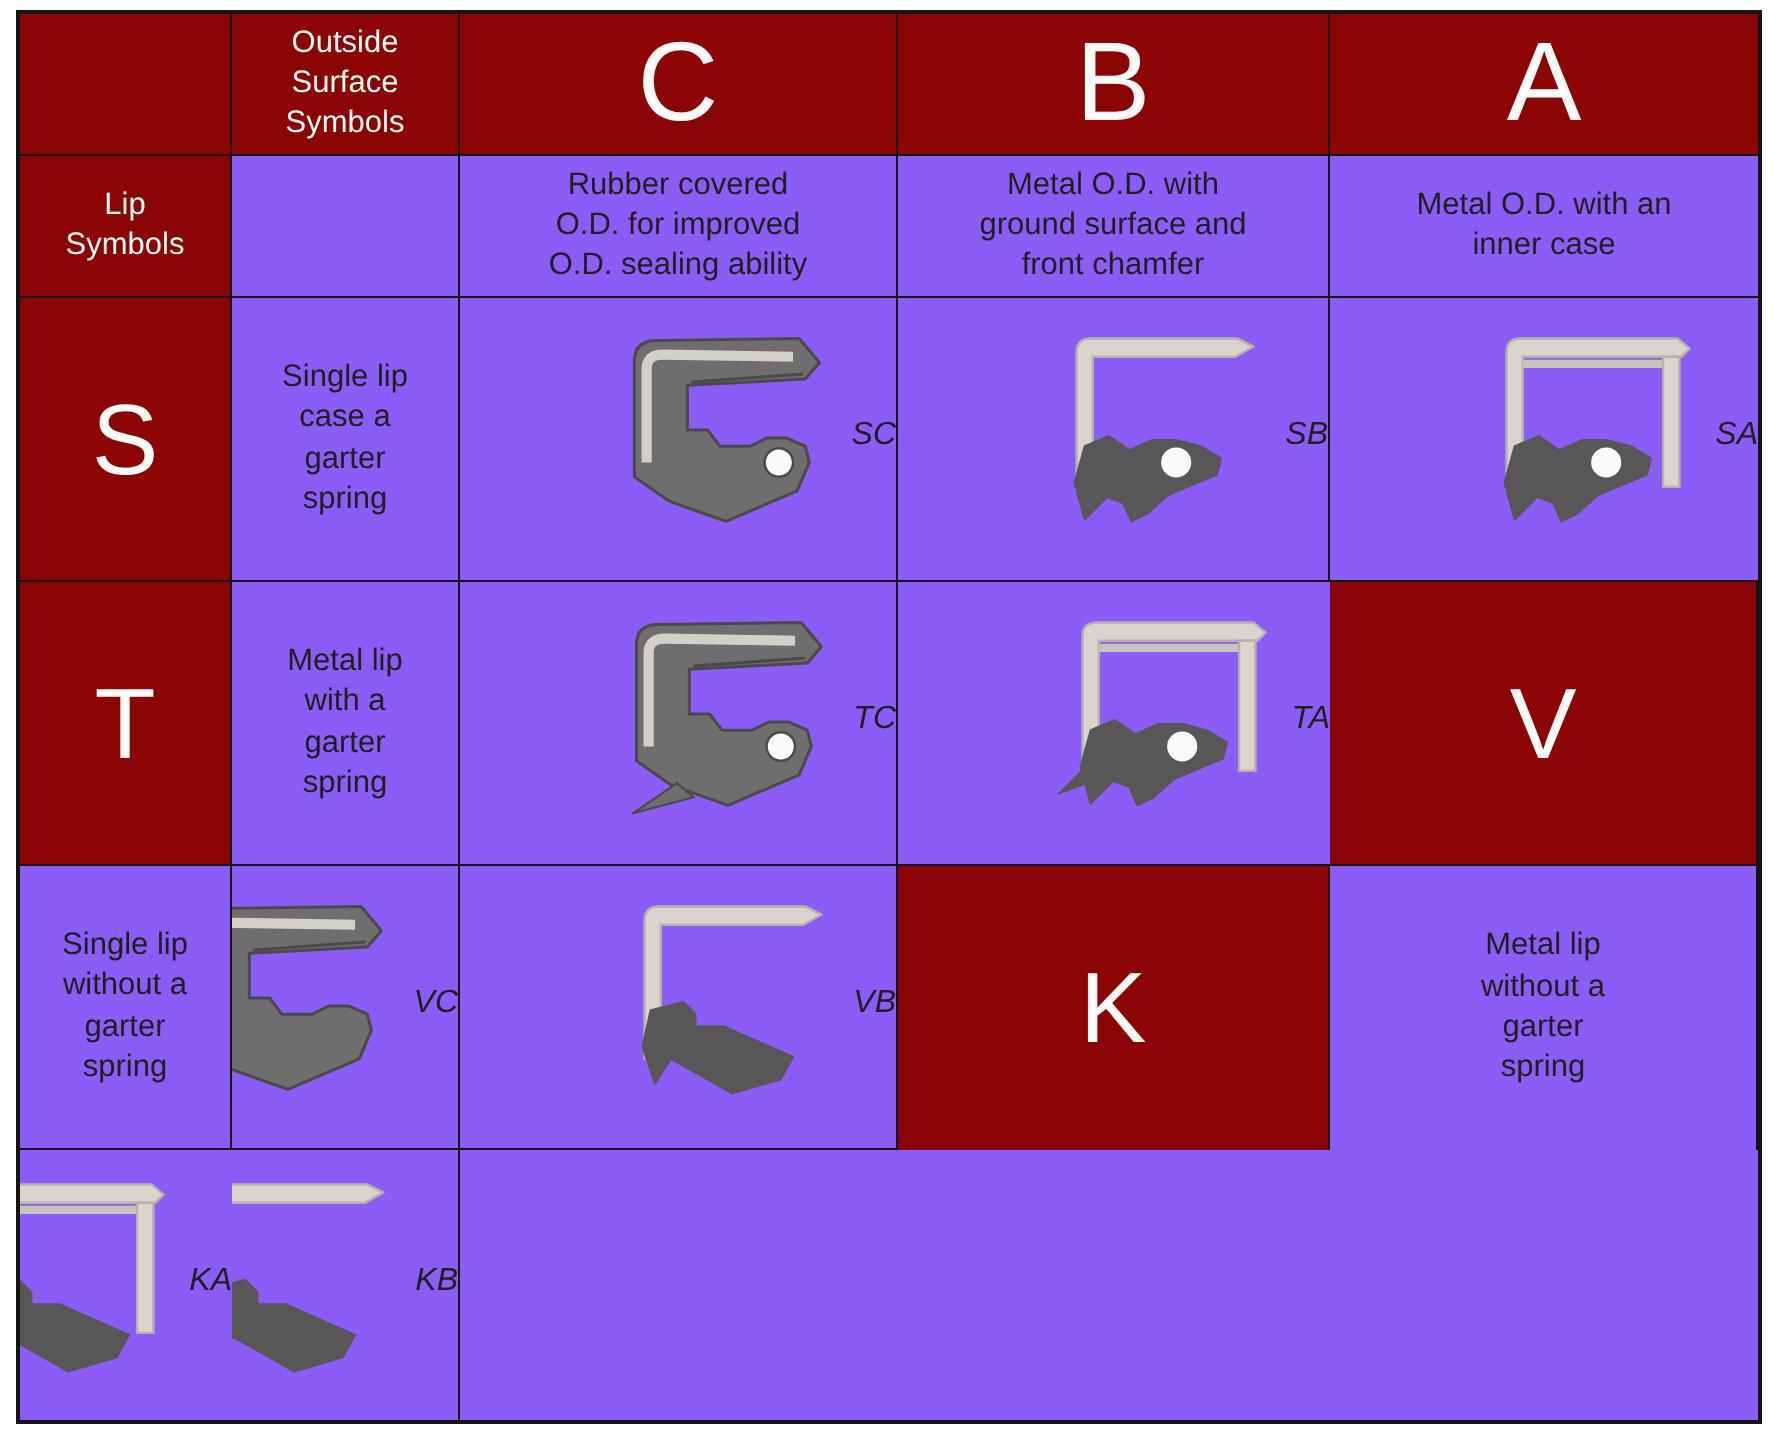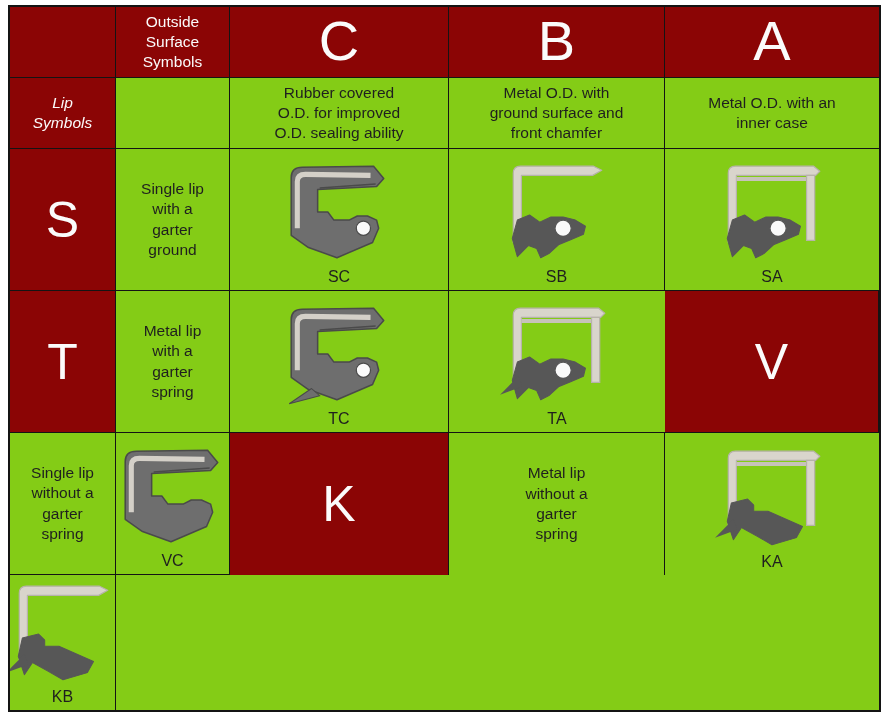--- a/index.html
+++ b/index.html
@@ -3,41 +3,41 @@
 <meta charset="utf-8">
 <style>
   html,body{margin:0;padding:0;background:#ffffff;width:888px;height:715px;overflow:hidden;
     font-family:"Liberation Sans", sans-serif;}
   .tbl{
     position:absolute;left:8px;top:5px;
     display:grid;
     grid-template-columns:106px 114px 219px 216px 214px;
     grid-template-rows:71px 71px 142px 142px 142px 135px;
     border:2px solid var(--line,#141414);
-    background:#84cc16;
+    background:#8b5cf6;
   }
   .cell{
     border-right:1.5px solid var(--line,#141414);
     border-bottom:1.5px solid var(--line,#141414);
     display:flex;align-items:center;justify-content:center;
     text-align:center;box-sizing:border-box;overflow:hidden;
   }
   .c-last{border-right:none;}
   .r-last{border-bottom:none;}
   .red{background:var(--red,#8B0505);color:var(--tlight,#fbfbfb);}
   .hdr-small{font-size:15.5px;line-height:1.28;font-weight:400;}
   .hdr-small .w{max-width:72px;}
-  .hdr-lip .w{max-width:62px;font-style:italic;}
+  .hdr-lip .w{max-width:62px;}
   .sym-big{font-size:56px;font-weight:400;padding-bottom:4px;}
   .sym-row{font-size:50px;font-weight:400;}
   .od-desc{font-size:15.5px;line-height:1.3;color:var(--tdark,#1f1f1f);font-weight:400;}
   .od-desc .w{max-width:146px;}
   .lip-desc{font-size:15.5px;line-height:1.32;color:var(--tdark,#1f1f1f);}
   .lip-desc .w{max-width:82px;}
-  .seal-cell{flex-direction:column;justify-content:flex-end;padding-bottom:4px;}
+  .seal-cell{flex-direction:row;justify-content:flex-end;padding-bottom:4px;font-style:italic;}
   .seal-art{line-height:0;}
   .seal-code{font-size:16px;color:var(--tdark,#1f1f1f);margin-top:0px;}
 </style>
 </head>
 <body>
 
 <div class="tbl">
 
   <div class="cell red"></div>
   <div class="cell red hdr-small">
@@ -64,21 +64,21 @@
     <div class="w">Metal O.D. with ground surface and front chamfer</div>
   </div>
   <div class="cell od-desc c-last">
     <div class="w">Metal O.D. with an inner case</div>
   </div>
 
   <div class="cell red sym-row">
     <span>S</span>
   </div>
   <div class="cell lip-desc">
-    <div class="w">Single lip with a garter ground</div>
+    <div class="w">Single lip case a garter spring</div>
   </div>
   <div class="cell seal-cell">
     <div class="seal-art"><svg viewBox="0 0 120 105" width="122" height="107" xmlns="http://www.w3.org/2000/svg">
           <path d="M24,6 L94,5 L104,17 L97,25 L39,28 L39,50 L49,50 L55,58 L70,58 L78,54 L88,54 L97,58 L99,66 L93,80 L58,95 L30,85 L13,73 L13,16 Q13,6 24,6 Z" fill="#6e6e6e" stroke="#4a4a4a" stroke-width="1.5" stroke-linejoin="round"></path>
           <path d="M19,66 L19,20 Q19,13 27,13 L91,14" fill="none" stroke="#d4d0c8" stroke-width="5"></path>
           <path d="M41,26.5 L96,22.5" fill="none" stroke="#4a4a4a" stroke-width="1.5"></path>
           <circle cx="84" cy="66" r="7" fill="#fafafa" stroke="#4a4a4a" stroke-width="1.2"></circle>
         </svg></div>
     <div class="seal-code">SC</div>
   </div>
@@ -136,20 +136,27 @@
     <div class="w">Single lip without a garter spring</div>
   </div>
   <div class="cell seal-cell">
     <div class="seal-art"><svg viewBox="0 0 120 105" width="122" height="107" xmlns="http://www.w3.org/2000/svg">
           <path d="M24,6 L94,5 L104,17 L97,25 L39,28 L39,50 L49,50 L55,58 L70,58 L78,54 L88,54 L97,58 L99,66 L93,80 L58,95 L30,85 L13,73 L13,16 Q13,6 24,6 Z" fill="#6e6e6e" stroke="#4a4a4a" stroke-width="1.5" stroke-linejoin="round"></path>
           <path d="M19,66 L19,20 Q19,13 27,13 L91,14" fill="none" stroke="#d4d0c8" stroke-width="5"></path>
           <path d="M41,26.5 L96,22.5" fill="none" stroke="#4a4a4a" stroke-width="1.5"></path>
         </svg></div>
     <div class="seal-code">VC</div>
   </div>
+  <div class="cell seal-cell">
+    <div class="seal-art"><svg viewBox="0 0 120 105" width="122" height="107" xmlns="http://www.w3.org/2000/svg">
+          <path d="M17,80 L17,12 Q17,5 24,5 L96,5 L104,9 L95,14 L25,14 L25,78 L22,82 Z" fill="#d9d5cc" stroke="#b7b3aa" stroke-width="1.2" stroke-linejoin="round"></path>
+          <path d="M20,56 L36,52 L42,58 L42,64 L56,64 L90,79 L84,90 L60,97 L46,89 L30,80 L22,92 L16,74 Z" fill="#575757" stroke="#575757" stroke-width="1" stroke-linejoin="round"></path>
+        </svg></div>
+    <div class="seal-code">VB</div>
+  </div>
 
   <div class="cell red sym-row r-last">
     <span>K</span>
   </div>
   <div class="cell lip-desc r-last">
     <div class="w">Metal lip without a garter spring</div>
   </div>
   <div class="cell seal-cell c-last r-last">
     <div class="seal-art"><svg viewBox="0 0 120 105" width="122" height="107" xmlns="http://www.w3.org/2000/svg">
           <path d="M17,80 L17,12 Q17,5 24,5 L101,5 L107,10 L103,14 L25,14 L25,78 L22,82 Z" fill="#d9d5cc" stroke="#b7b3aa" stroke-width="1.2" stroke-linejoin="round"></path>

